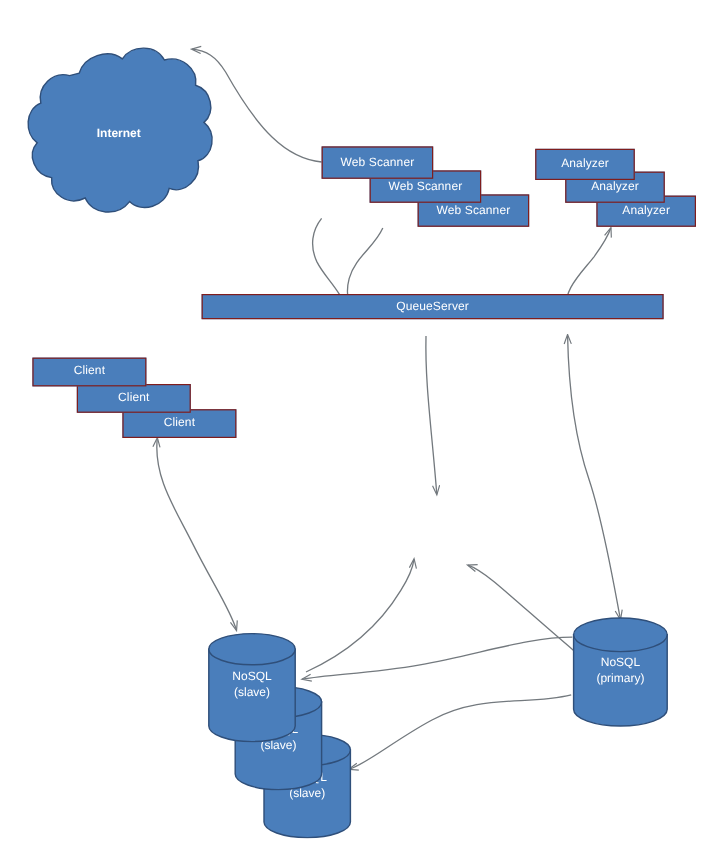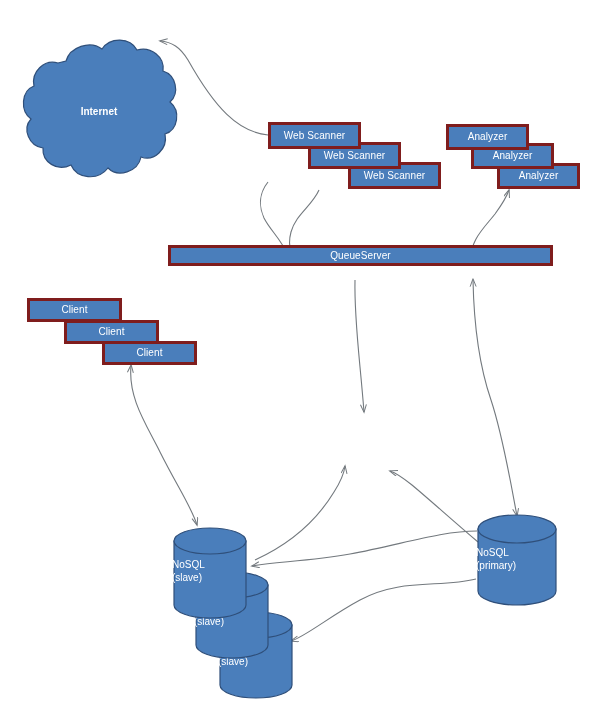--- a/index.html
+++ b/index.html
@@ -26,21 +26,21 @@
     left: 0;
     top: 0;
     width: 602px;
     height: 709px;
     pointer-events: none;
   }
   .node-box {
     position: absolute;
     box-sizing: border-box;
     background: #4a7ebb;
-    border: 3px solid #7f1d1d;
+    border: 1px solid #7f1d1d;
     color: #ffffff;
     font-size: 10px;
     line-height: 1.18;
     display: flex;
     align-items: center;
     justify-content: center;
     text-align: center;
     letter-spacing: 0.1px;
   }
   .node-box .lbl { display: block; }
@@ -69,20 +69,21 @@
   }
 
   
   .cyl {
     position: absolute;
   }
   .cyl-label {
     position: absolute;
     left: 0;
     width: 100%;
+    text-align: center;
     color: #ffffff;
     font-size: 10px;
     line-height: 1.25;
     pointer-events: none;
   }
 </style>
 </head>
 <body>
 
 <div id="diagram-canvas">

